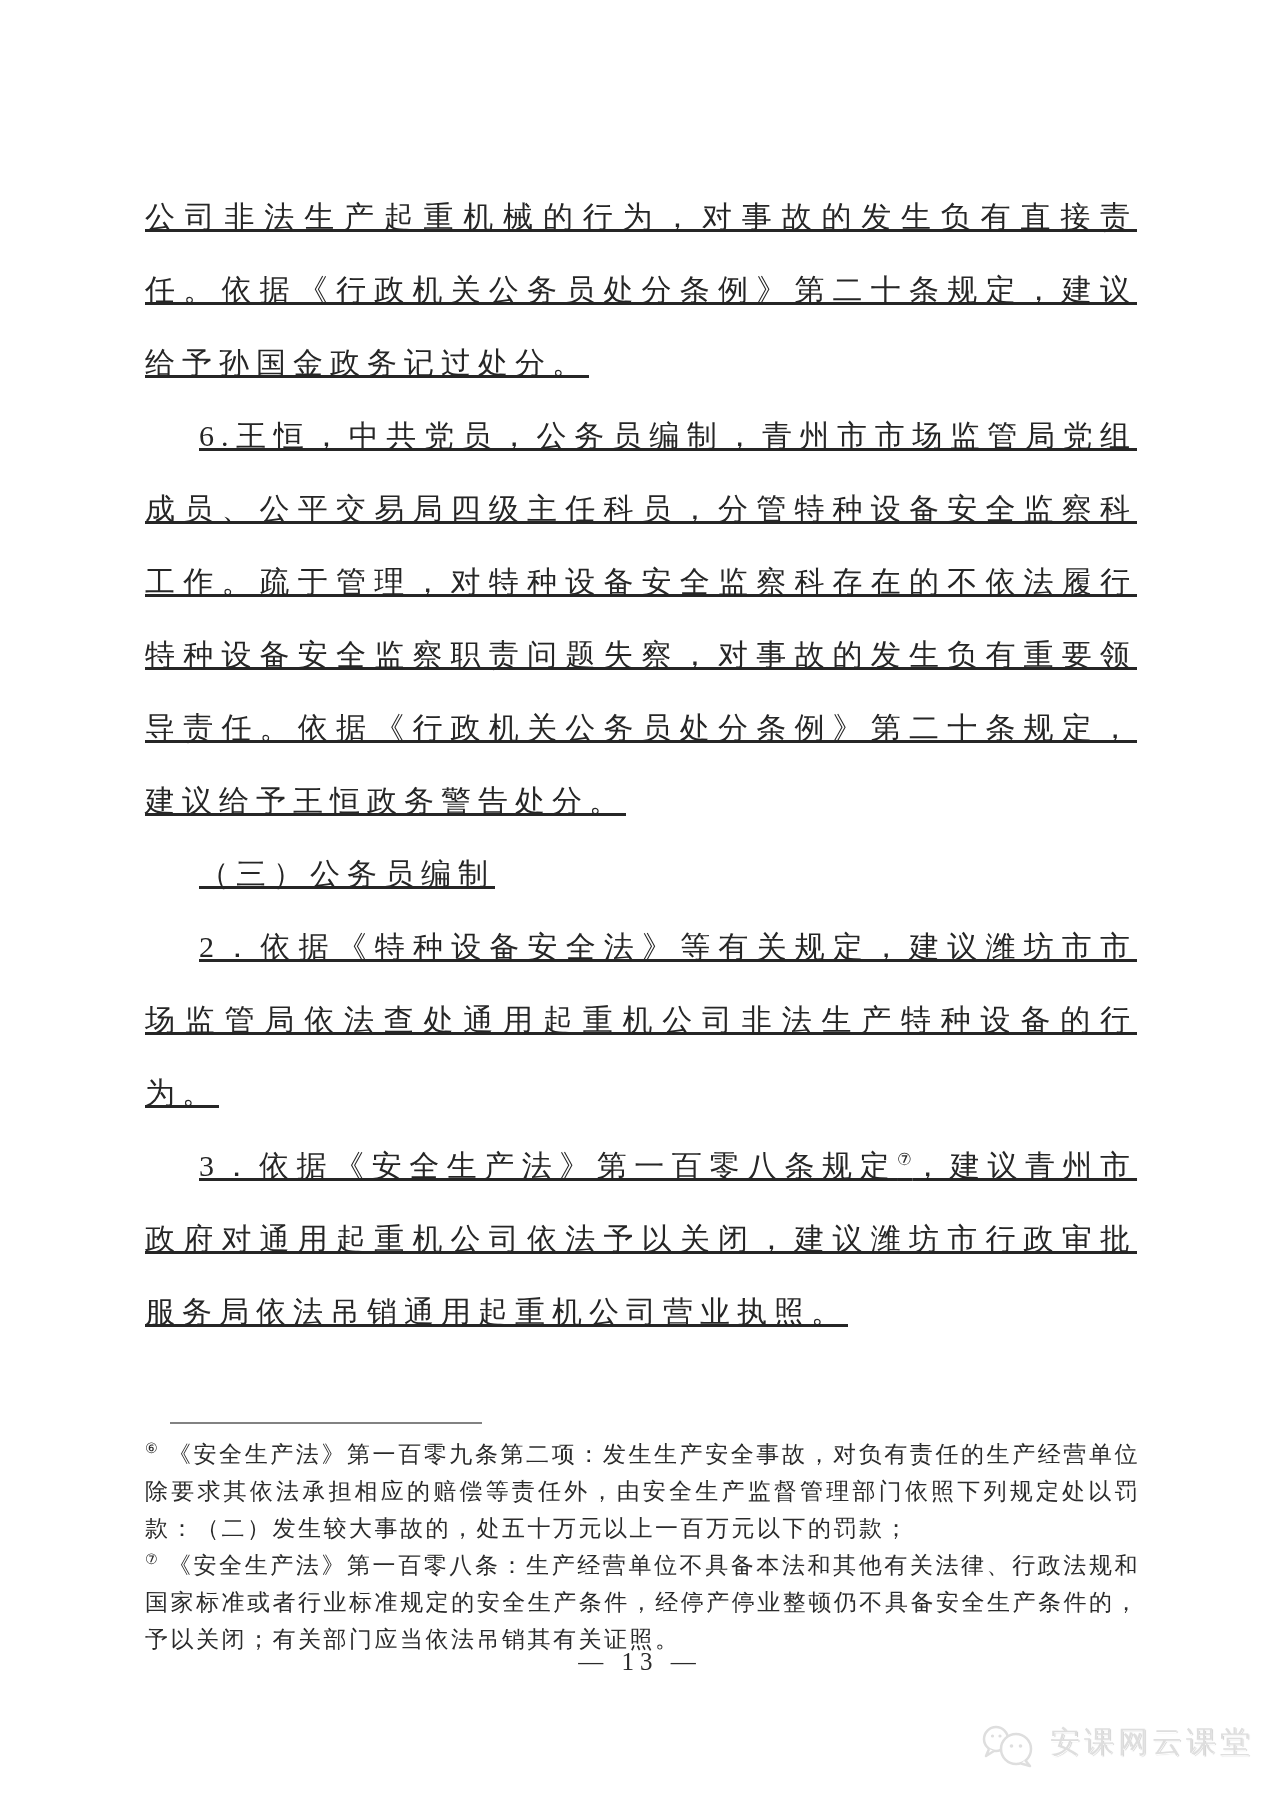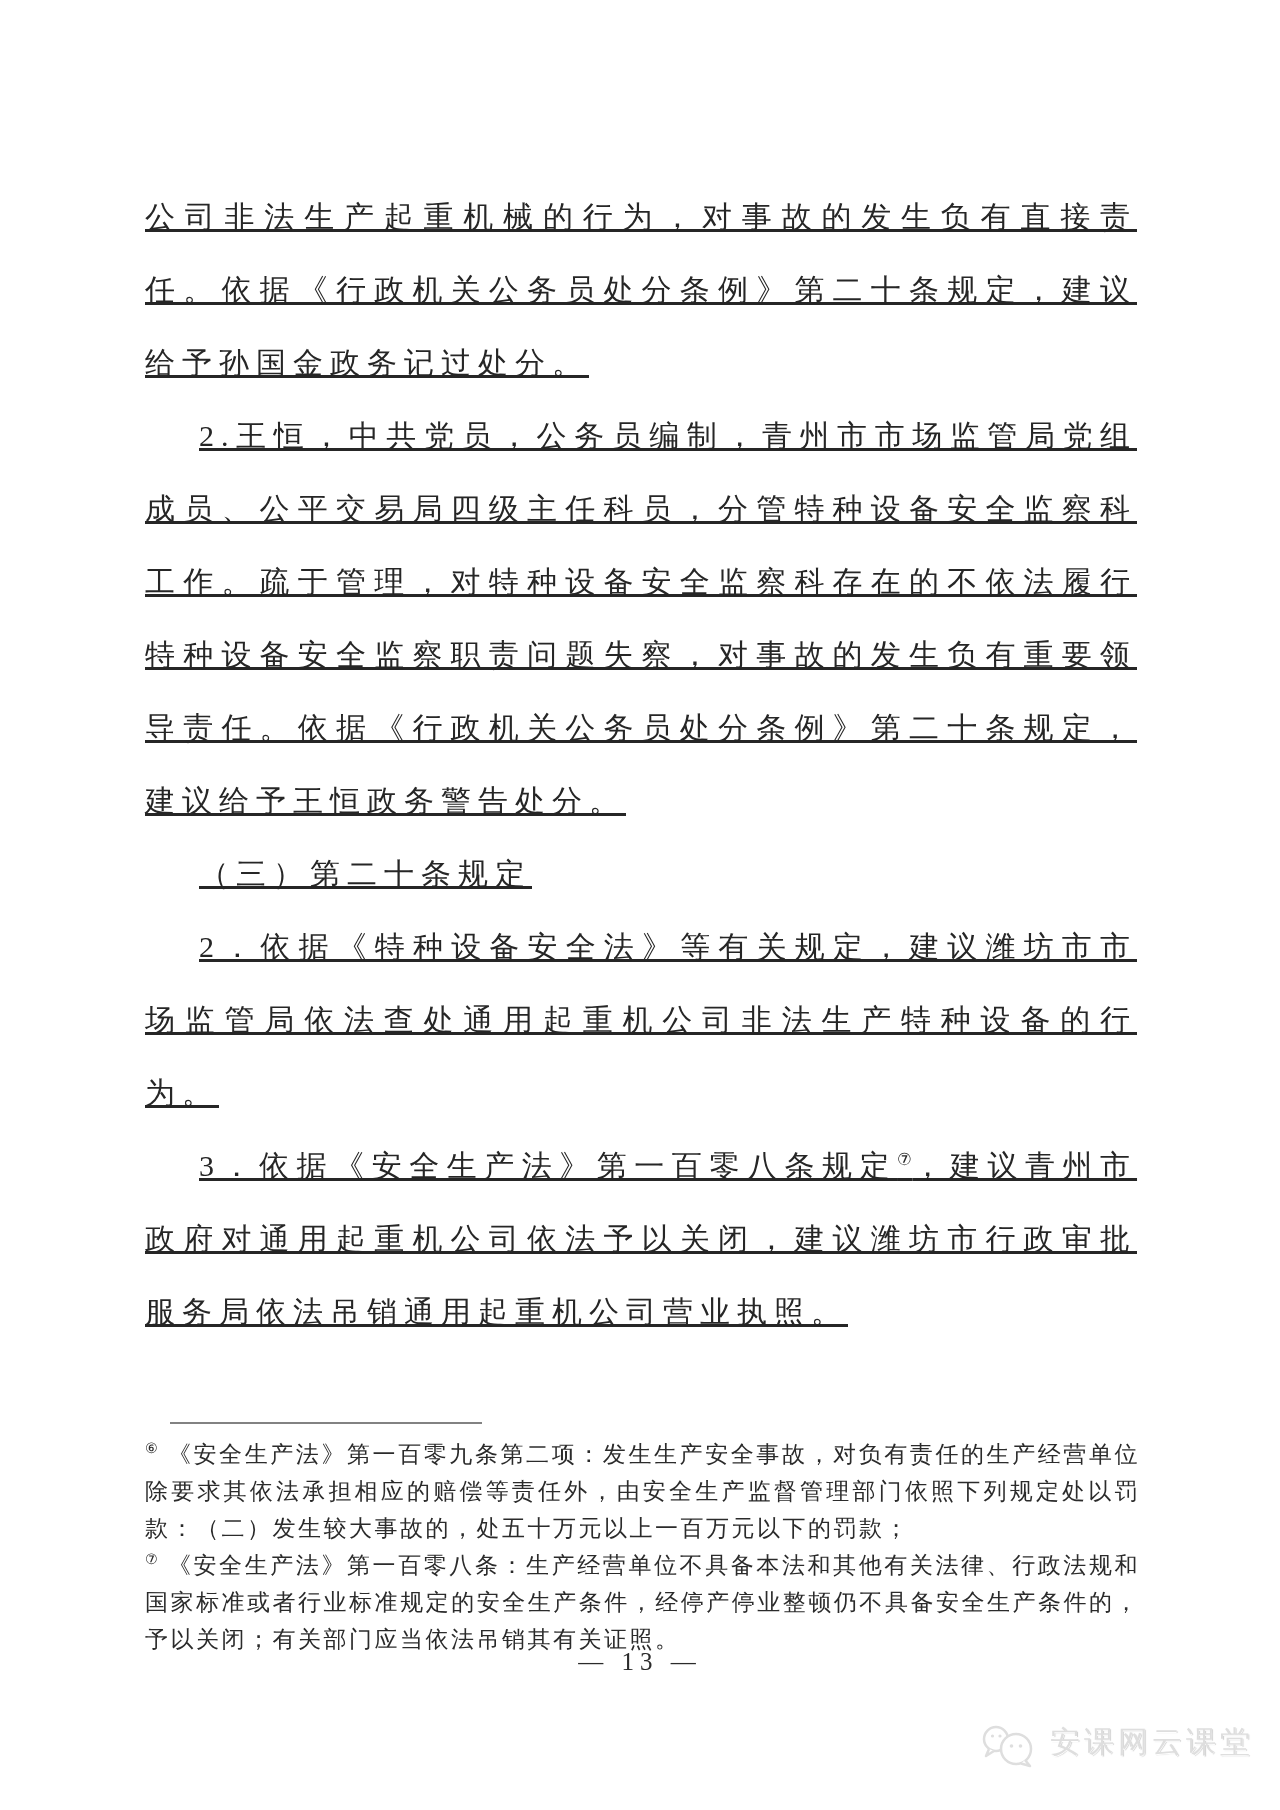--- a/index.html
+++ b/index.html
@@ -73,22 +73,22 @@
   }
   .watermark svg { display: block; }
 </style>
 </head>
 <body>
 
 <div class="page">
 
   <main class="body-text" id="body-text">
       <p>公司非法生产起重机械的行为，对事故的发生负有直接责任。依据《行政机关公务员处分条例》第二十条规定，建议给予孙国金政务记过处分。</p>
-      <p class="indent">2.王恒，中共党员，公务员编制，青州市市场监管局党组成员、公平交易局四级主任科员，分管特种设备安全监察科工作。疏于管理，对特种设备安全监察科存在的不依法履行特种设备安全监察职责问题失察，对事故的发生负有重要领导责任。依据《行政机关公务员处分条例》第二十条规定，建议给予王恒政务警告处分。</p>
-      <p class="indent">（三）第二十条规定</p>
+      <p class="indent">6.王恒，中共党员，公务员编制，青州市市场监管局党组成员、公平交易局四级主任科员，分管特种设备安全监察科工作。疏于管理，对特种设备安全监察科存在的不依法履行特种设备安全监察职责问题失察，对事故的发生负有重要领导责任。依据《行政机关公务员处分条例》第二十条规定，建议给予王恒政务警告处分。</p>
+      <p class="indent">（三）公务员编制</p>
       <p class="indent">2．依据《特种设备安全法》等有关规定，建议潍坊市市场监管局依法查处通用起重机公司非法生产特种设备的行为。</p>
       <p class="indent">3．依据《安全生产法》第一百零八条规定<sup class="fn-ref">⑦</sup>，建议青州市政府对通用起重机公司依法予以关闭，建议潍坊市行政审批服务局依法吊销通用起重机公司营业执照。</p>
     </main>
 
   <div class="footnote-sep"></div>
 
   <section class="footnotes" id="footnotes">
       <p><sup class="fn-marker">⑥</sup>《安全生产法》第一百零九条第二项：发生生产安全事故，对负有责任的生产经营单位除要求其依法承担相应的赔偿等责任外，由安全生产监督管理部门依照下列规定处以罚款：（二）发生较大事故的，处五十万元以上一百万元以下的罚款；</p>
       <p><sup class="fn-marker">⑦</sup>《安全生产法》第一百零八条：生产经营单位不具备本法和其他有关法律、行政法规和国家标准或者行业标准规定的安全生产条件，经停产停业整顿仍不具备安全生产条件的，予以关闭；有关部门应当依法吊销其有关证照。</p>
     </section>

